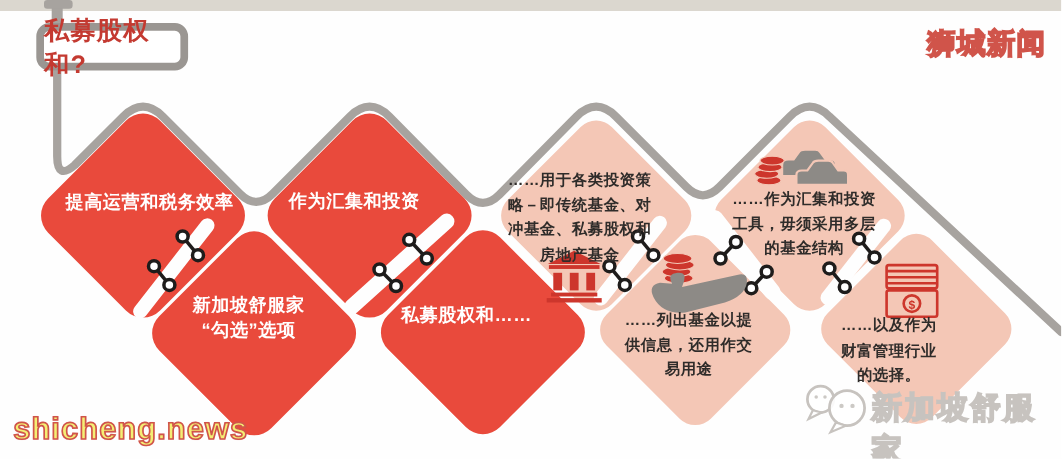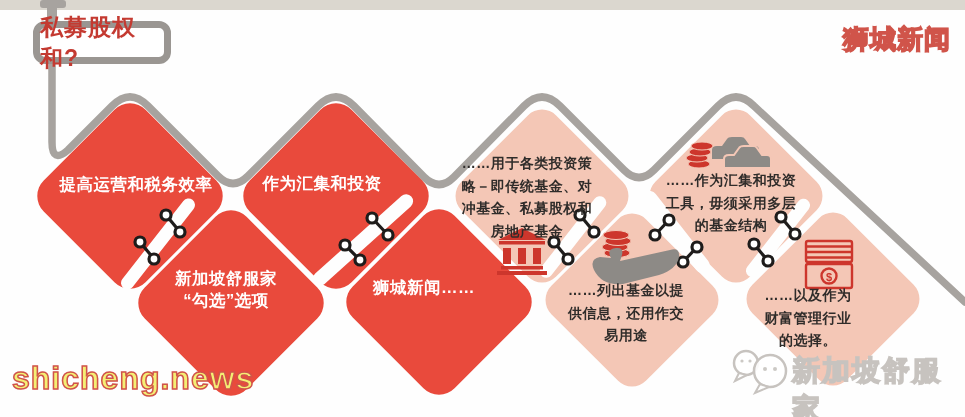--- a/index.html
+++ b/index.html
@@ -15,21 +15,21 @@
          white-space:pre-line;font-weight:bold;z-index:4;}
   .t-red{color:#ffffff;font-size:16.5px;line-height:22px;letter-spacing:0.5px;}
   .t-pink{color:#2f2c2a;font-size:14px;line-height:22.5px;letter-spacing:0.5px;}
   .sign{position:absolute;left:33px;top:21px;width:124px;height:29px;background:#ffffff;
         border:7px solid #9a9692;border-radius:12px;display:flex;align-items:center;
         justify-content:center;z-index:5;}
   .sign-label{color:#c43a31;font-size:23px;font-weight:bold;letter-spacing:1px;}
   .wm{position:absolute;font-weight:bold;z-index:6;}
   .wm-yellow{color:#f4ef74;-webkit-text-stroke:1.5px #d0544a;text-shadow:0 0 1px #d0544a;}
   .wm-lion{left:843px;top:22px;font-size:26px;letter-spacing:1px;}
-  .wm-shicheng{left:12px;top:360px;font-size:32px;letter-spacing:1px;}
+  .wm-shicheng{left:12px;top:374px;font-size:28px;letter-spacing:1px;}
   .wm-home{left:792px;top:352px;font-size:28px;letter-spacing:2px;color:#ffffff;
            -webkit-text-stroke:1.5px #c7c3bf;text-shadow:0 0 1px #c7c3bf;}
 </style>
 </head>
 <body>
 
 <div class="canvas">
 
   <div class="topbar"></div>
 
@@ -174,21 +174,21 @@
   </svg>
 
   <div class="sign">
     <span class="sign-label">私募股权和?</span>
   </div>
 
   <div class="dtext t-red" style="left:136px;top:184px;width:200px;">提高运营和税务效率</div>
   <div class="dtext t-red" style="left:226px;top:289px;width:180px;">新加坡舒服家
 “勾选”选项</div>
   <div class="dtext t-red" style="left:322px;top:183px;width:200px;">作为汇集和投资</div>
-  <div class="dtext t-red" style="left:424px;top:287px;width:180px;">狮城新闻……</div>
+  <div class="dtext t-red" style="left:424px;top:287px;width:180px;">私募股权和……</div>
   <div class="dtext t-pink" style="left:527px;top:197px;width:175px;">……用于各类投资策
 略－即传统基金、对
 冲基金、私募股权和
 房地产基金</div>
   <div class="dtext t-pink" style="left:731px;top:203px;width:175px;">……作为汇集和投资
 工具，毋须采用多层
 的基金结构</div>
   <div class="dtext t-pink" style="left:626px;top:313px;width:160px;">……列出基金以提
 供信息，还用作交
 易用途</div>

